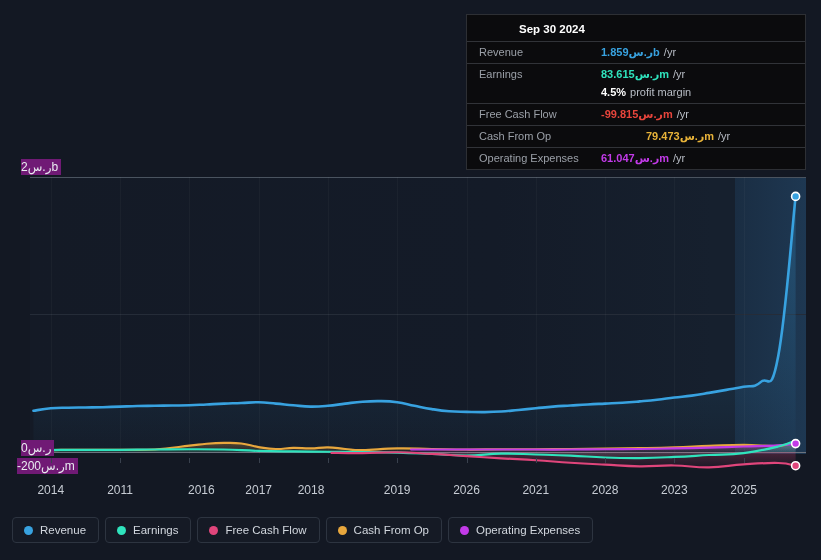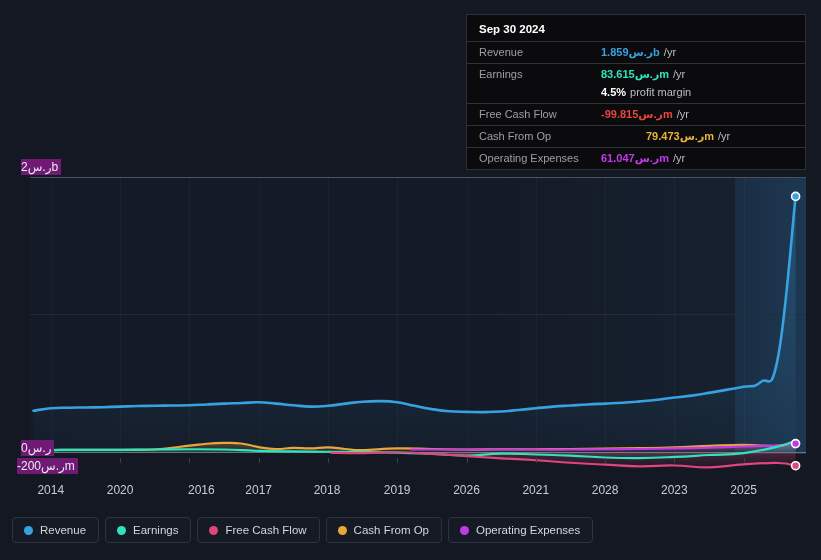--- a/index.html
+++ b/index.html
@@ -78,21 +78,22 @@
     background:#0b0b0d;
     border:1px solid #2d2f34;
     box-sizing:border-box;
     padding:0;
     font-size:11px;
   }
   .tt-date{
     color:#ffffff;
     font-weight:bold;
     font-size:11.5px;
-    padding:8px 12px 6px 12px;
+    padding:8px 12px 6px 20px;
+    margin-left:32px;
   }
   .tt-row{
     display:flex;
     align-items:baseline;
     padding:4px 12px 4px 12px;
     border-top:1px solid #313338;
     white-space:nowrap;
   }
   .tt-row.noborder{border-top:none;padding-top:1px;padding-bottom:5px;}
   .tt-label{
@@ -202,27 +203,27 @@
   </div>
 
   <div class="ylab ylab-top">2ر.سb</div>
   <div class="ylab ylab-zero">0ر.س</div>
   <div class="ylab ylab-neg">-200ر.سm</div>
 
   <div class="xaxis" id="xaxis">
       <div class="tickmark" style="left: 20.7857px;"></div>
       <div class="xlab" style="left: 20.7857px;">2014</div>
       <div class="tickmark" style="left: 90.0714px;"></div>
-      <div class="xlab" style="left: 90.0714px;">2020</div>
+      <div class="xlab" style="left: 90.0714px;">2011</div>
       <div class="tickmark" style="left: 159.357px;"></div>
       <div class="xlab" style="left: 159.357px; margin-left: 12px;">2016</div>
       <div class="tickmark" style="left: 228.643px;"></div>
       <div class="xlab" style="left: 228.643px;">2017</div>
       <div class="tickmark" style="left: 297.929px;"></div>
-      <div class="xlab" style="left: 297px;">2018</div>
+      <div class="xlab" style="left: 281px;">2018</div>
       <div class="tickmark" style="left: 367.214px;"></div>
       <div class="xlab" style="left: 367.214px;">2019</div>
       <div class="tickmark" style="left: 436.5px;"></div>
       <div class="xlab" style="left: 436.5px;">2026</div>
       <div class="tickmark" style="left: 505.786px;"></div>
       <div class="xlab" style="left: 505.786px;">2021</div>
       <div class="tickmark" style="left: 575.071px;"></div>
       <div class="xlab" style="left: 575.071px;">2028</div>
       <div class="tickmark" style="left: 644.357px;"></div>
       <div class="xlab" style="left: 644.357px;">2023</div>

